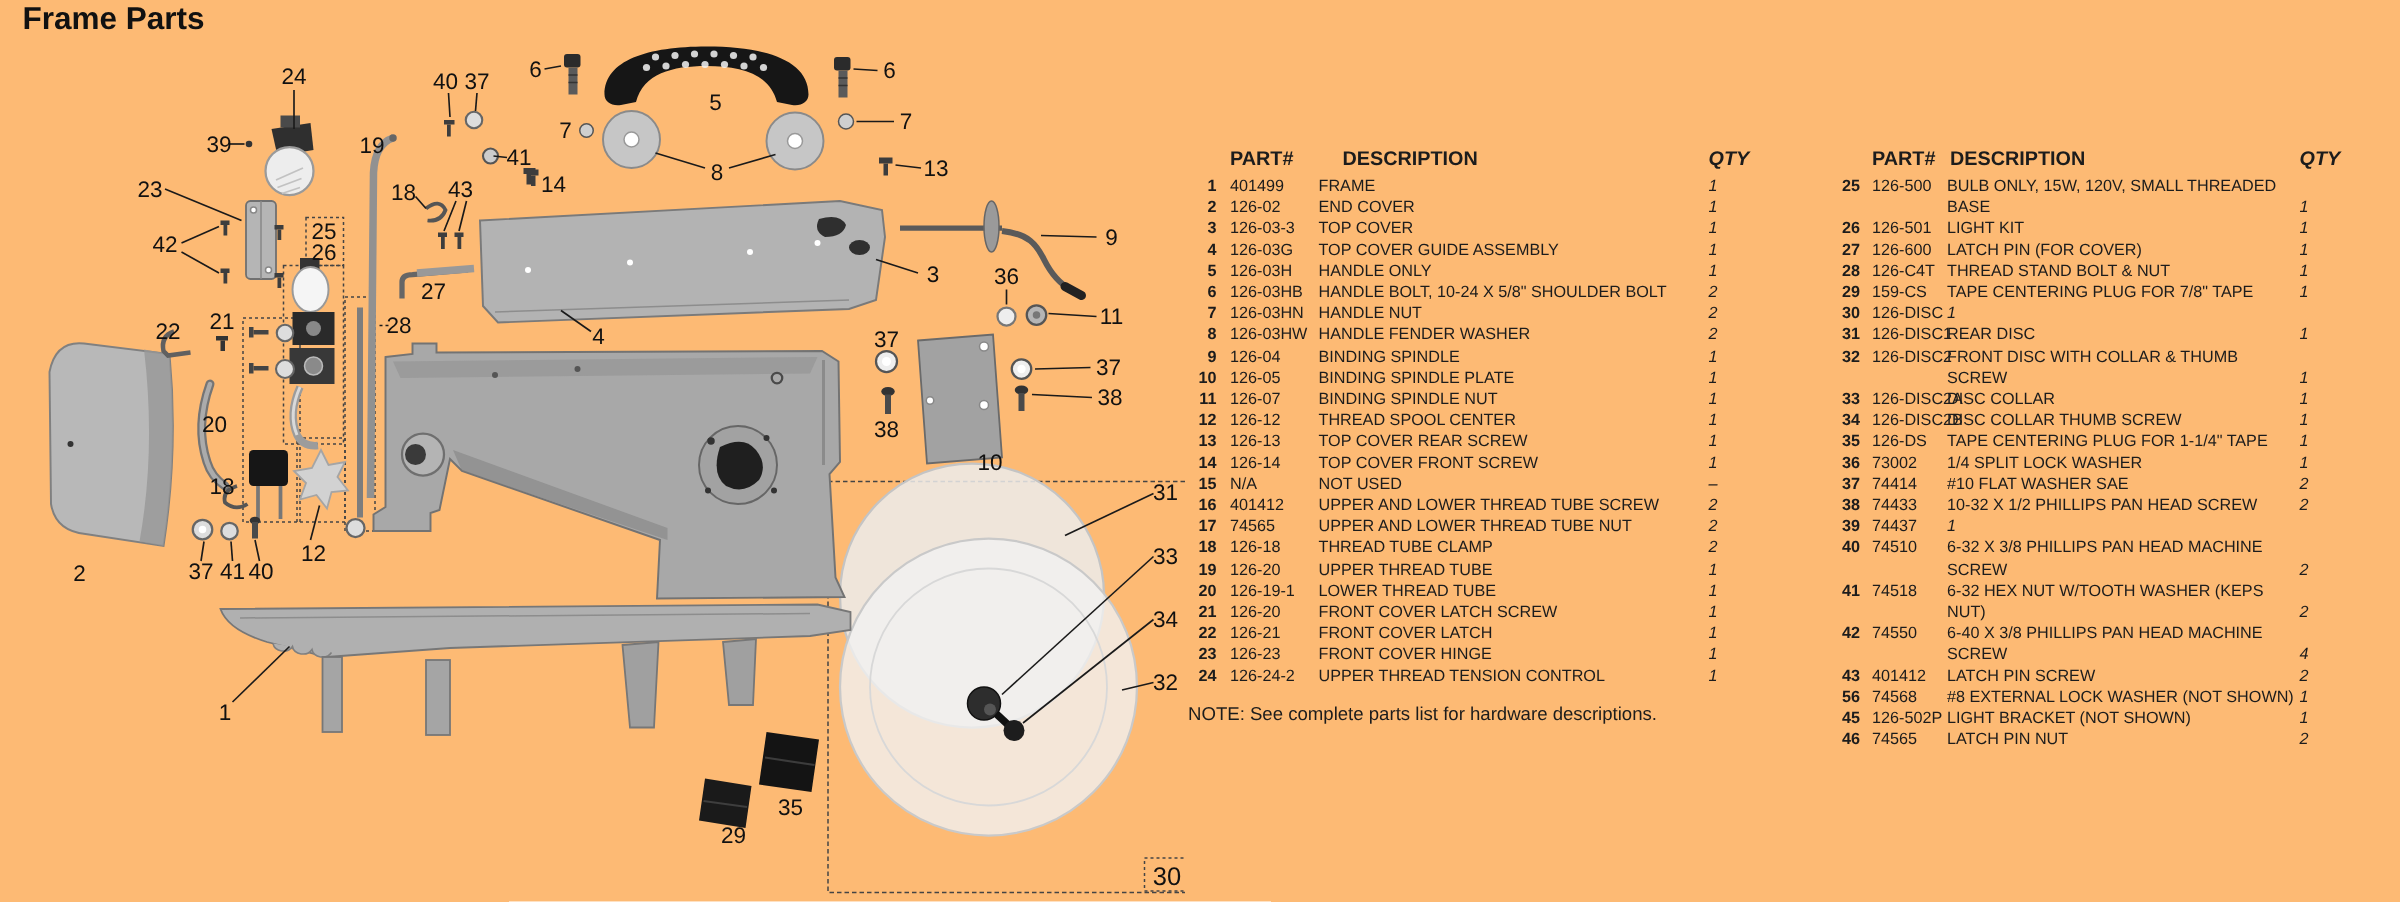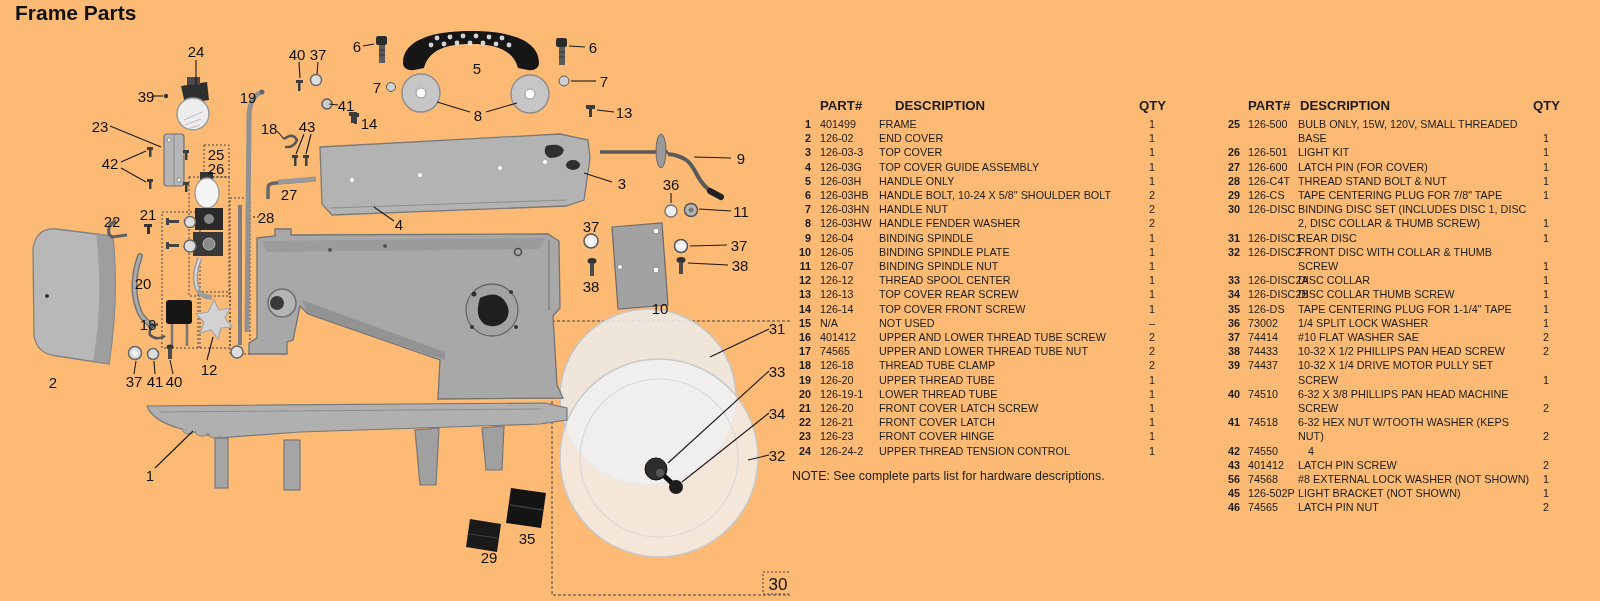--- a/index.html
+++ b/index.html
@@ -7,21 +7,21 @@
         font-family:"Liberation Sans","DejaVu Sans",sans-serif;color:#1a1a1a;}
   #page-title{position:absolute;left:15px;top:1px;font-size:21px;font-weight:bold;color:#111;}
   svg{position:absolute;left:0;top:0;}
   
   .ptable{position:absolute;font-size:10.8px;line-height:14.2px;color:#1c1c1c;}
   .thead{display:flex;font-weight:bold;font-size:13.2px;line-height:16px;margin-bottom:3px;}
   .trow{display:flex;}
   .c-num{flex:none;text-align:right;font-weight:bold;}
   .c-part{flex:none;white-space:nowrap;}
   .c-desc{flex:1;}
-  .c-qty{flex:none;text-align:center;align-self:flex-end;}
+  .c-qty{flex:none;text-align:left;align-self:flex-end;font-style:italic;}
   .t1{left:792px;top:98px;width:373px;}
   .t1 .c-num{width:19px;} .t1 .c-part{width:56px;margin-left:9px;} .t1 .c-desc{margin-left:3px;} .t1 .c-qty{width:26px;}
   .t1 .thead .c-desc{padding-left:16px;}
   .t2{left:1222px;top:98px;width:337px;}
   .t2 .c-num{width:18px;} .t2 .c-part{width:50px;margin-left:8px;} .t2 .c-desc{margin-left:0;} .t2 .c-qty{width:26px;}
   .t2 .thead .c-desc{padding-left:2px;}
   #note{position:absolute;left:792px;top:469px;font-size:12.4px;color:#1c1c1c;}
   .callout{position:absolute;transform:translateX(-50%);font-size:15px;line-height:1;color:#111;white-space:nowrap;}
 </style>
 </head>
@@ -521,28 +521,27 @@
         <span class="c-qty">1</span>
       </div>
       <div class="trow">
         <span class="c-num">28</span>
         <span class="c-part">126-C4T</span>
         <span class="c-desc">THREAD STAND BOLT &amp; NUT</span>
         <span class="c-qty">1</span>
       </div>
       <div class="trow">
         <span class="c-num">29</span>
-        <span class="c-part">126-CS</span>
+        <span class="c-part">159-CS</span>
         <span class="c-desc">TAPE CENTERING PLUG FOR 7/8" TAPE</span>
         <span class="c-qty">1</span>
       </div>
       <div class="trow">
         <span class="c-num">30</span>
         <span class="c-part">126-DISC</span>
-        <span class="c-desc">BINDING DISC SET (INCLUDES DISC 1, DISC 2, DISC COLLAR &amp; THUMB SCREW)</span>
         <span class="c-qty">1</span>
       </div>
       <div class="trow">
         <span class="c-num">31</span>
         <span class="c-part">126-DISC1</span>
         <span class="c-desc">REAR DISC</span>
         <span class="c-qty">1</span>
       </div>
       <div class="trow">
         <span class="c-num">32</span>
@@ -582,38 +581,38 @@
       </div>
       <div class="trow">
         <span class="c-num">38</span>
         <span class="c-part">74433</span>
         <span class="c-desc">10-32 X 1/2 PHILLIPS PAN HEAD SCREW</span>
         <span class="c-qty">2</span>
       </div>
       <div class="trow">
         <span class="c-num">39</span>
         <span class="c-part">74437</span>
-        <span class="c-desc">10-32 X 1/4 DRIVE MOTOR PULLY SET SCREW</span>
         <span class="c-qty">1</span>
       </div>
       <div class="trow">
         <span class="c-num">40</span>
         <span class="c-part">74510</span>
         <span class="c-desc">6-32 X 3/8 PHILLIPS PAN HEAD MACHINE SCREW</span>
         <span class="c-qty">2</span>
       </div>
       <div class="trow">
         <span class="c-num">41</span>
         <span class="c-part">74518</span>
         <span class="c-desc">6-32 HEX NUT W/TOOTH WASHER (KEPS NUT)</span>
         <span class="c-qty">2</span>
       </div>
       <div class="trow">
         <span class="c-num">42</span>
         <span class="c-part">74550</span>
+        <span class="c-desc">6-40 X 3/8 PHILLIPS PAN HEAD MACHINE SCREW</span>
         <span class="c-qty">4</span>
       </div>
       <div class="trow">
         <span class="c-num">43</span>
         <span class="c-part">401412</span>
         <span class="c-desc">LATCH PIN SCREW</span>
         <span class="c-qty">2</span>
       </div>
       <div class="trow">
         <span class="c-num">56</span>

